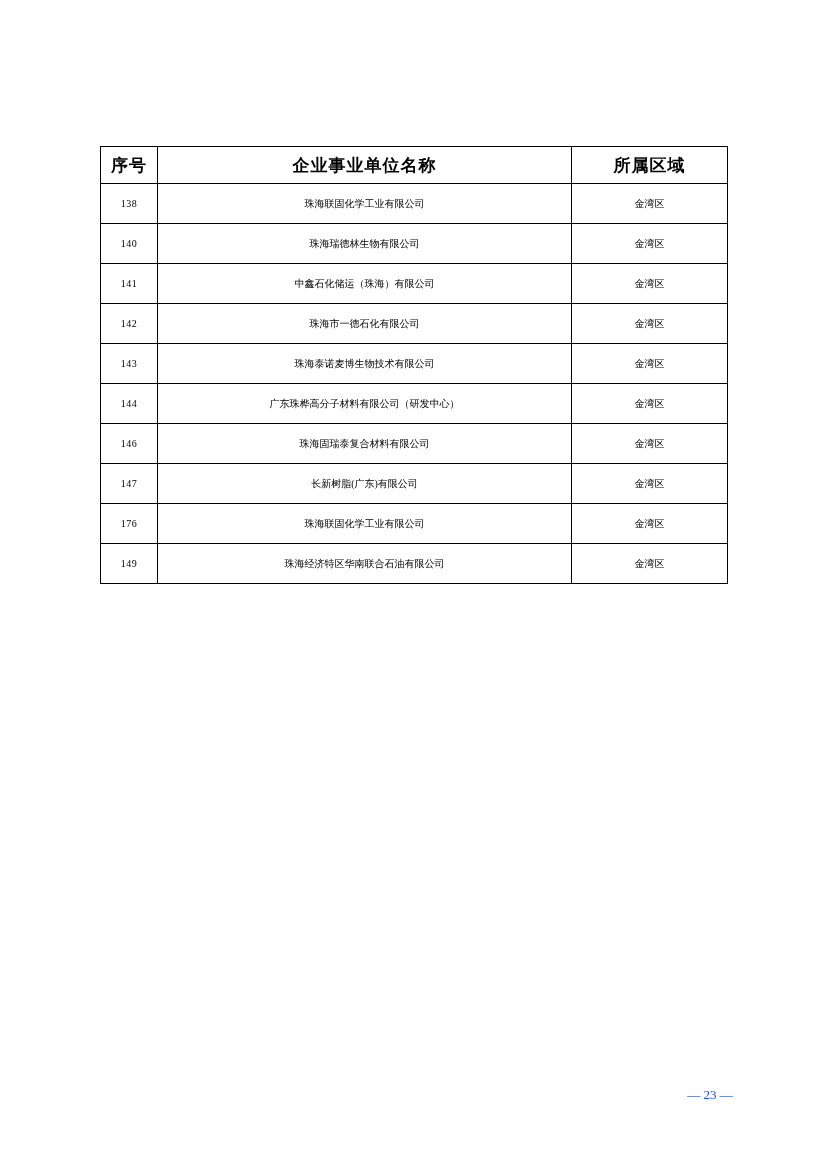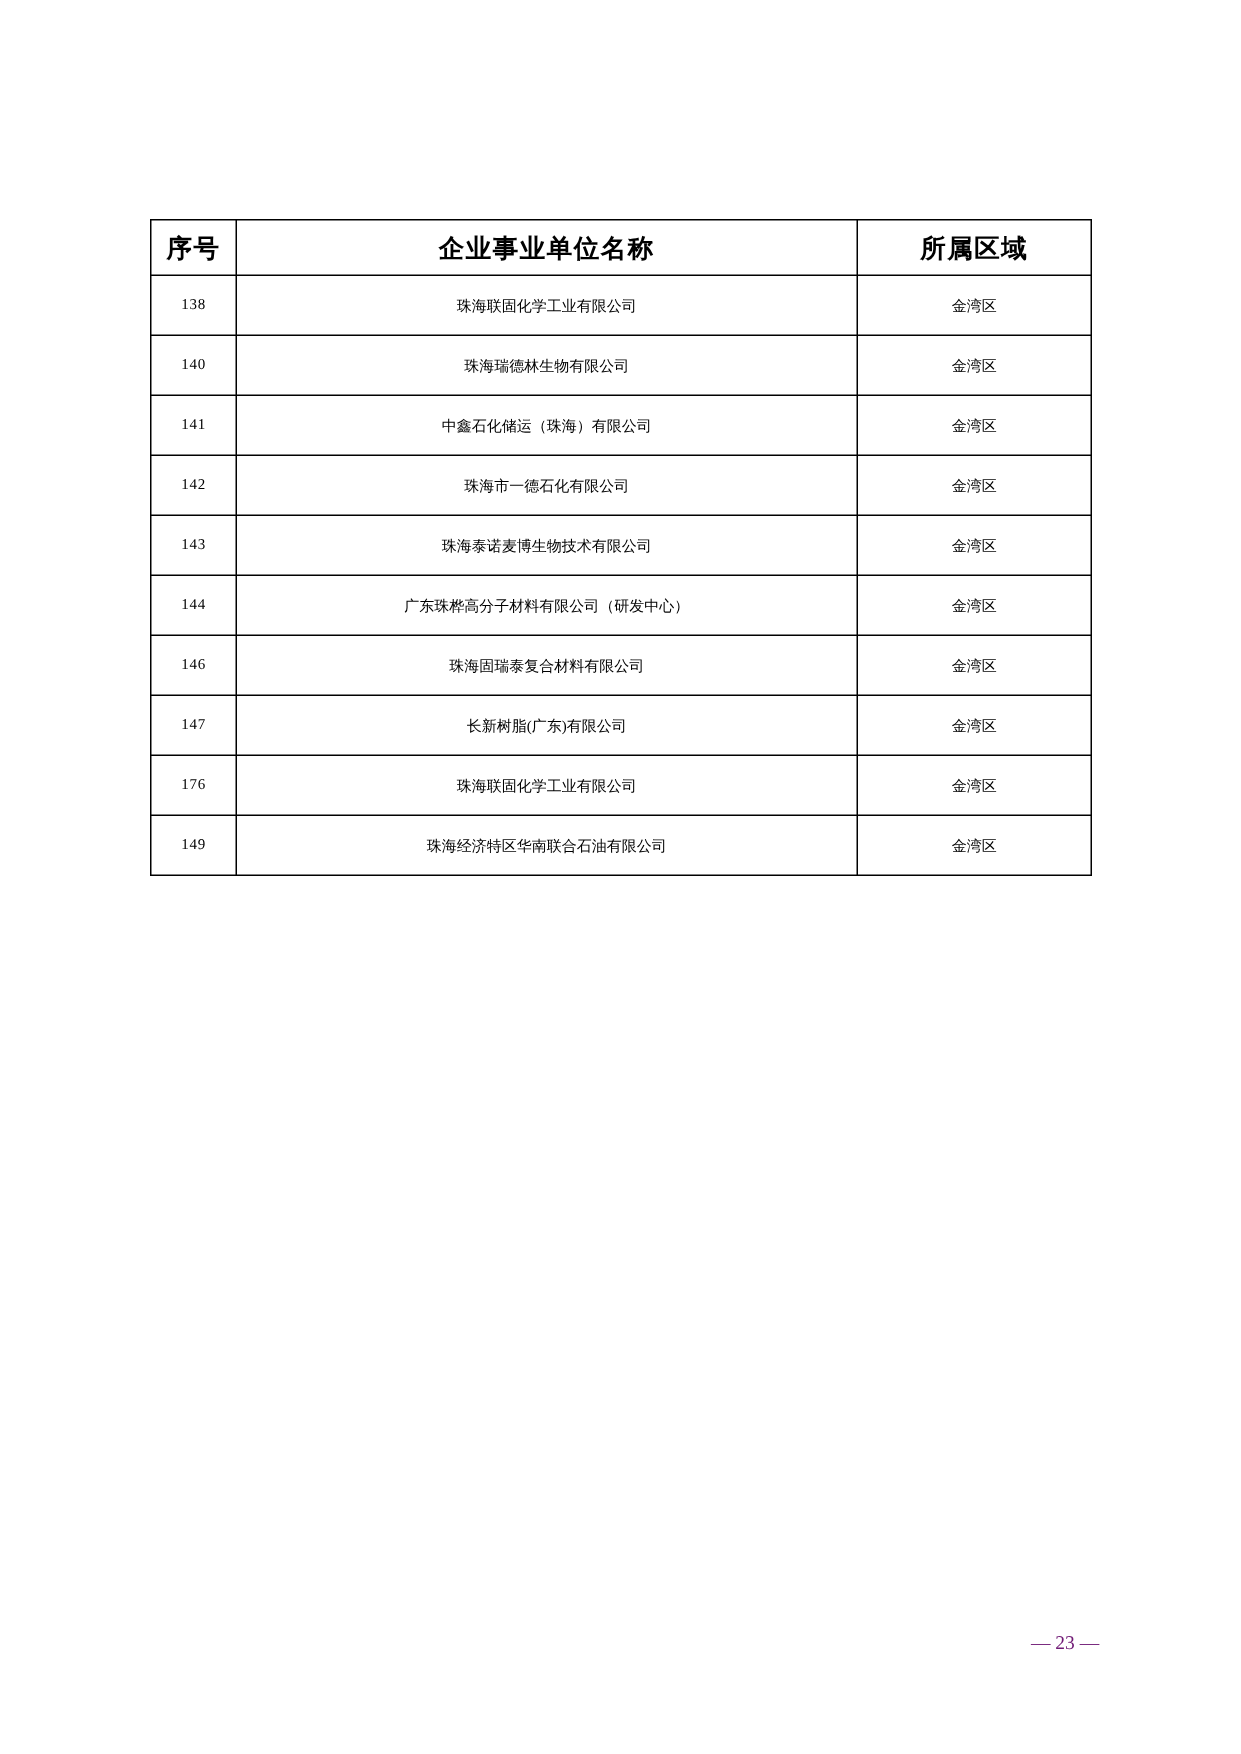--- a/index.html
+++ b/index.html
@@ -49,21 +49,21 @@
     font-size: 14px;
     letter-spacing: 0.5px;
   }
   .page-number {
     position: absolute;
     left: 650px;
     top: 1087px;
     width: 120px;
     text-align: center;
     font-size: 13px;
-    color: #701a75;
+    color: #1d4ed8;
   }
 </style>
 </head>
 <body>
 
 <div class="page">
 
   <table class="company-table">
     <colgroup>
       <col style="width:57px">

